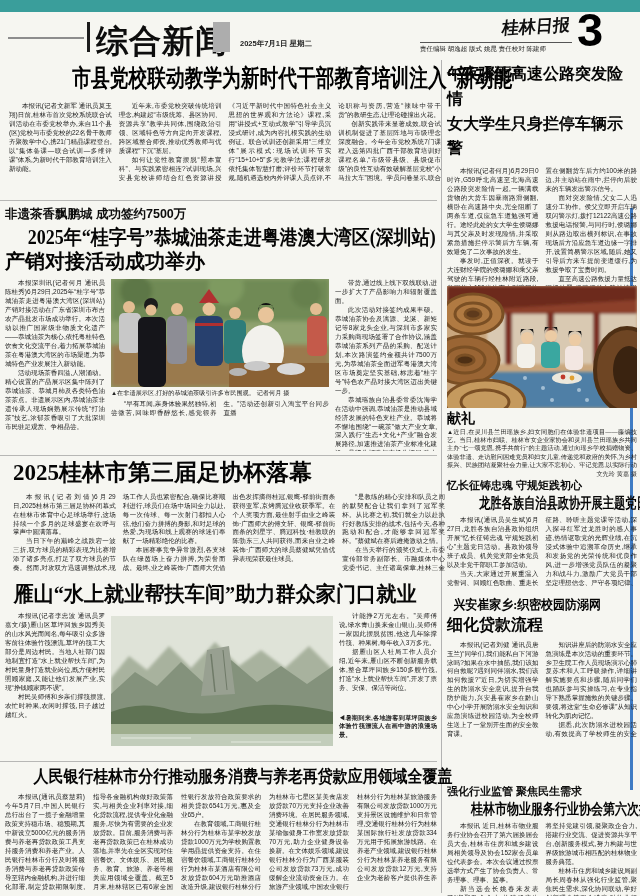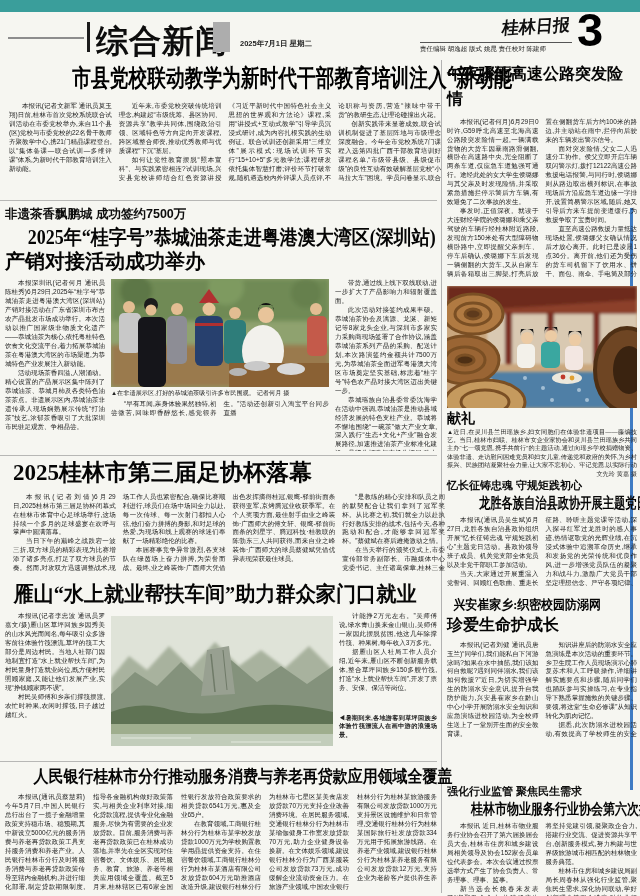--- a/index.html
+++ b/index.html
@@ -198,20 +198,21 @@
     </div>
     <div class="body cols5" style="margin-top:5px;height:102px;">
 
     <p class="bp">本报讯(通讯员蔡慧莉)今年5月7日,中国人民银行总行出台了一揽子金融增量政策支持稳市场、稳预期,其中新设立5000亿元的服务消费与养老再贷款政策工具支持服务消费和养老产业。人民银行桂林市分行及时将服务消费与养老再贷款政策传导至辖内金融机构,并进行细化部署,制定贷款期限制度,指导各金融机构做好政策落实,与相关企业利率对接,细化贷款流程,提供专业化金融服务,尽快为有需要的企业发放贷款。目前,服务消费与养老再贷款政策已在桂林成功落地,并率先在全区实现对住宿餐饮、文体娱乐、居民服务、教育、旅游、养老等相关应用领域全覆盖。截至5月末,桂林辖区已有6家全国性银行发放符合政策要求的相关贷款6541万元,惠及企业65户。</p>
         <p class="bp">在教育领域,工商银行桂林分行为桂林市某学校发放贷款1000万元为学校购置教学用品提供资金支持。在住宿餐饮领域,工商银行桂林分行为桂林市某酒店有限公司发放贷款604万元助推酒店改造升级,建设银行桂林分行为桂林市七星区某美食店发放贷款70万元支持企业改善消费环境。在居民服务领域,交通银行桂林分行为桂林市某瑜伽健身工作室发放贷款70万元,助力企业健身设备换新。在文体娱乐领域,建设银行桂林分行为广西某服装公司发放贷款73万元,成功缓解企业流动资金压力。在旅游产业领域,中国农业银行桂林分行为桂林某旅游服务有限公司发放贷款1000万元支持景区设施维护和日常管理,交通银行桂林分行为桂林某国际旅行社发放贷款334万元用于拓展旅游线路。在养老产业领域,建设银行桂林分行为桂林某养老服务有限公司发放贷款12万元,支持企业为老龄客户提供养生养老、康养疗养等专业化服务。</p>
       </div>
   </div>
 
   <div class="art" style="left:447px;top:62px;width:190px;">
     <div class="hl" style="font-size:16px;line-height:1.55;">午夜骤雨高速公路突发险情</div>
+    <div class="hl" style="font-size:16px;line-height:1.55;">女大学生只身拦停车辆示警</div>
     <div class="body cols2" style="margin-top:6px;height:164px;">
 
     <p class="bp">本报讯(记者何月)6月29日0时许,G59呼北高速至北海高速公路段突发险情一起,一辆满载货物的大货车因暴雨路滑侧翻,横卧在高速路中央,完全阻断了两条车道,仅应急车道勉强可通行。途经此处的女大学生侯璐娜与其父亲及时发现险情,并采取紧急措施拦停示警后方车辆,有效避免了二次事故的发生。</p>
         <p class="bp">事发时,正值深夜。就读于大连财经学院的侯璐娜和乘父亲驾驶的车辆行经桂林附近路段,发现前方150米处有大型障碍物横卧路中,立即提醒父亲刹车、停车后确认,侯璐娜下车后发现一辆侧翻的大货车,又从自家车辆后备箱取出三脚架,打亮后放置在侧翻货车后方约100米的路边,并主动站在雨中,拦停向后驶来的车辆发出警示信号。</p>
         <p class="bp">面对突发险情,父女二人迅速分工协作。侯父立即开启车辆双闪警示灯,拨打12122高速公路救援电话报警,与同行时,侯璐娜则从路边取出横列标识,在事故现场后方沿应急车道边缘一字排开,设置简易警示区域,随后,她又引导后方来车提前变道缓行,为救援争取了宝贵时间。</p>
         <p class="bp">直至高速公路救援力量抵达现场处置,侯璐娜父女确认情况后才放心离开。此时已是凌晨1点36分。离开前,他们还为受伤的货车司机留下了饮用水、饼干、面包、雨伞、手电筒及部分零食等应急物资。父女俩在危急时刻的冷静处置和见义勇为,为事故现场构筑了一道坚固的安全屏障,保障了后续车辆的行车安全。</p>
       </div>
   </div>
 
   <div class="art photo" style="left:447px;top:286px;width:190px;height:122px;">
@@ -285,21 +286,21 @@
 
     <p class="bp">本报讯(通讯员吴生斌)6月27日,龙胜各族自治县政协组织开展“忆长征铸忠魂 守规矩践初心”主题党日活动。县政协领导班子成员、机关党支部全体党员以及非党干部职工参加活动。</p>
         <p class="bp">当天,大家通过开展重温入党誓词、回顾红色歌曲、重走长征路、聆听主题党课等活动,深入探寻红军过龙胜时的感人事迹,热情讴歌党的光辉业绩,在沉浸式体验中追溯革命历史,继承和发扬党的光荣传统和优良作风,进一步增强党员队伍的凝聚力和战斗力,激励广大党员干部坚定理想信念、严守各项纪律、转变工作作风,在新时代长征路上勇担使命、积极作为,为谱写中国式现代化龙胜篇章凝聚政协智慧和力量。</p>
       </div>
   </div>
 
   <div class="art" style="left:447px;top:596px;width:190px;">
     <div class="hl" style="font-size:13px;line-height:1.4;">
       <span class="sx" style="transform:scaleX(0.92);">兴安崔家乡:织密校园防溺网</span>
     </div>
-    <div class="hl" style="font-size:16px;line-height:1.4;">珍爱生命护成长</div>
+    <div class="hl" style="font-size:16px;line-height:1.4;">细化贷款流程</div>
     <div class="body cols2" style="margin-top:4px;height:100px;">
 
     <p class="bp">本报讯(记者刘健 通讯员唐玉兰)“同学们,我们能私自下河游泳吗?如果在水中抽筋,我们该如何自救呢?遇到同伴溺水,我们该如何救援?”近日,为切实增强学生的防溺水安全意识,提升自我防护能力,兴安县崔家乡在黔山中心小学开展防溺水安全知识和应急演练进校园活动,为全校师生送上了一堂别开生面的安全教育课。</p>
         <p class="bp">知识讲座后的防溺水安全应急演练是本次活动的重要环节。乡卫生院工作人员现场演示心肺复苏术和人工呼吸操作,详细讲解实施要点和步骤,随后同学们也踊跃参与实操练习,在专业指导下熟悉掌握施救的关键步骤、要领,将这堂“生命必修课”从知识转化为肌肉记忆。</p>
         <p class="bp">据悉,此次防溺水进校园活动,有效提高了学校师生的安全意识,为构建平安校园、和谐社会奠定了坚实基础。下一步,崔家乡将采取更新宣传形式、丰富教育载体、常态化开展各类安全教育的宣传活动,构建“学校+家庭+社会”三位一体防溺格局,筑牢青少年健康成长的安全防护网。</p>
       </div>
   </div>
 
   <div class="art" style="left:447px;top:752px;width:190px;margin-top:32px;">
     <div class="kicker" style="font-size:11px;">强化行业监管  聚焦民生需求</div>

